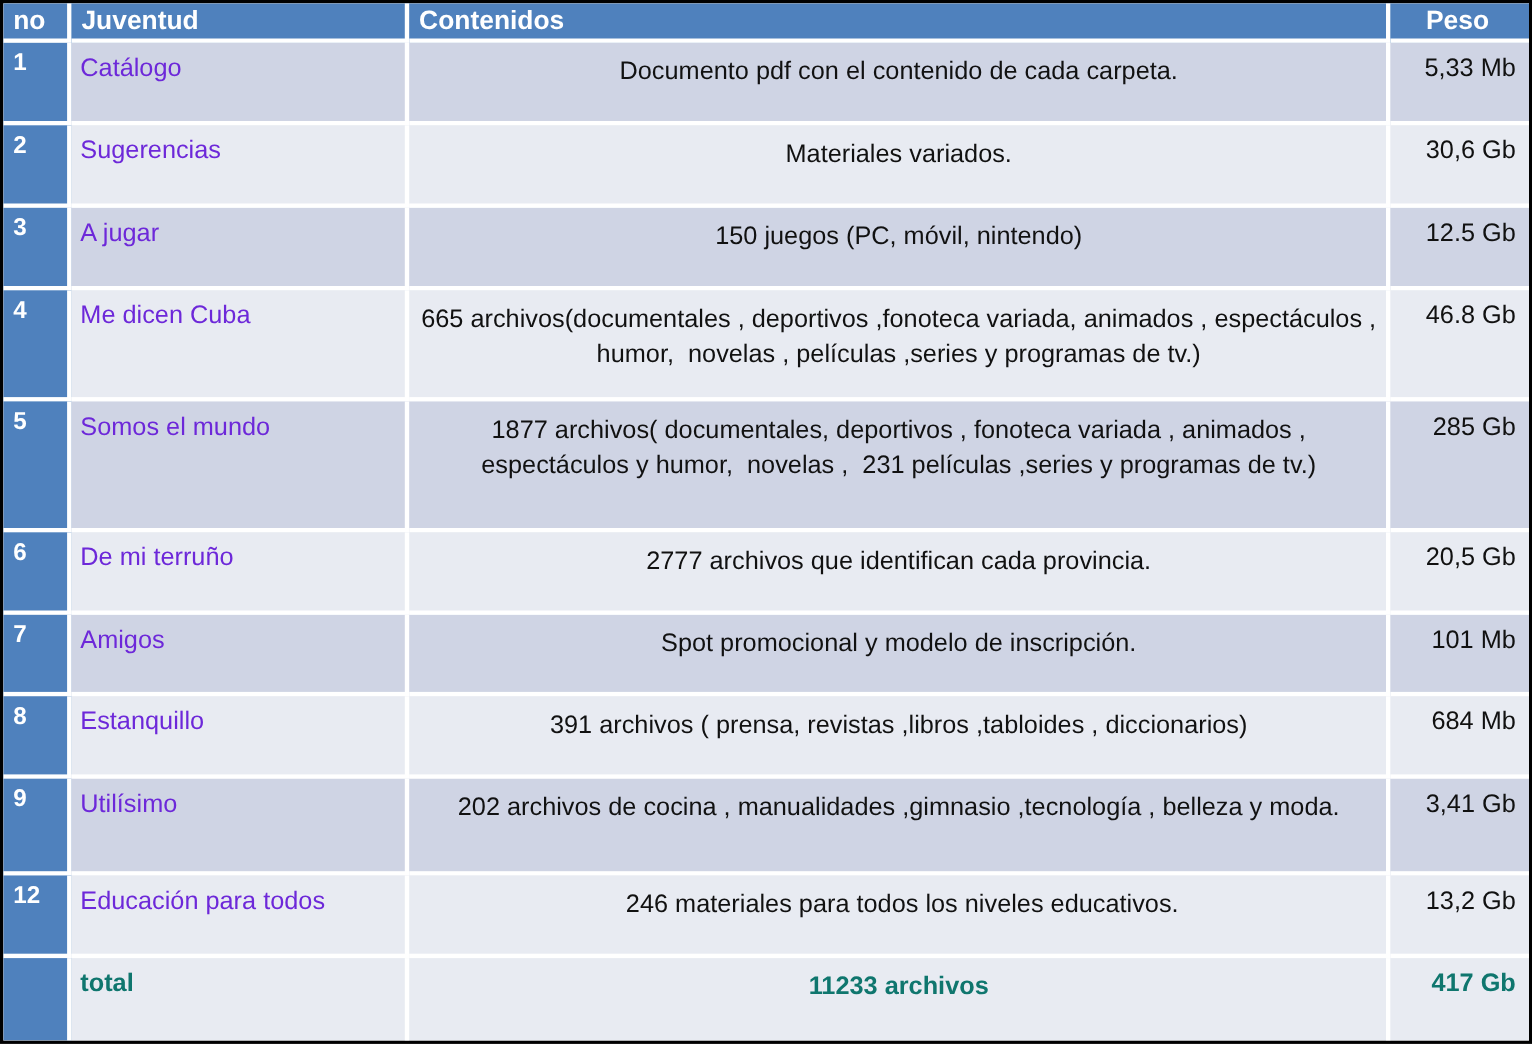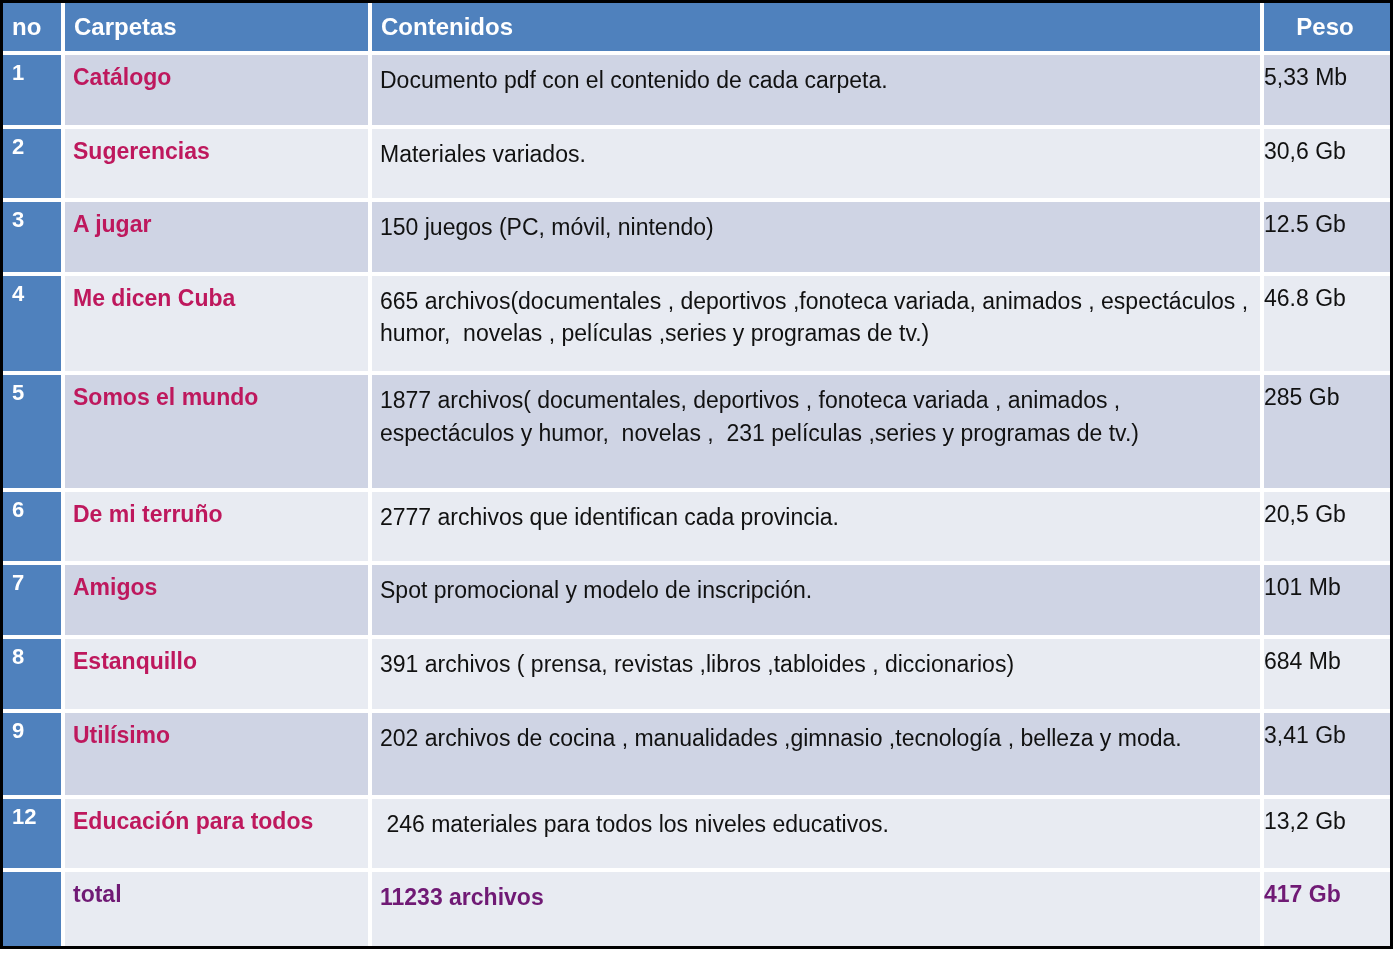--- a/index.html
+++ b/index.html
@@ -26,21 +26,21 @@
     color: #111111;
   }
   th, td {
     border-right: 4px solid #ffffff;
     border-bottom: 4px solid #ffffff;
     overflow: hidden;
   }
   th:last-child, td:last-child { border-right: none; }
   tbody tr:last-child td { border-bottom: none; }
 
-  thead tr { height: 52px; }
+  thead tr { height: 36px; }
   tbody tr { height: 58px; }
   tbody tr:nth-child(4)  { height: 68px; }
   tbody tr:nth-child(5)  { height: 92px; }
   tbody tr:nth-child(9)  { height: 68px; }
   tbody tr:nth-child(13) { height: 68px; }
   tbody tr:nth-child(14) { height: 50px; }
 
   thead th {
     background: #4f81bd;
     color: #ffffff;
@@ -57,56 +57,57 @@
 
   td.no-cell {
     background: #4f81bd;
     color: #ffffff;
     font-weight: bold;
     font-size: 22px;
     vertical-align: top;
     padding: 5px 0 0 9px;
   }
   td.carpeta-cell {
-    font-weight: bold;
-    color: #be185d;
+    font-weight: normal;
+    color: #6d28d9;
     vertical-align: top;
     padding: 9px 4px 0 8px;
   }
   td.contenido-cell {
     vertical-align: top;
     padding: 9px 6px 0 8px;
     line-height: 1.42;
     white-space: pre-wrap;
+    text-align: center;
   }
   td.peso-cell {
     vertical-align: top;
-    text-align: left;
+    text-align: right;
     padding: 9px 12px 0 0;
   }
   tr.band-a td { background: #cfd4e4; }
   tr.band-b td { background: #e8ebf2; }
   tr.band-a td.no-cell, tr.band-b td.no-cell { background: #4f81bd; }
-  tr.total-row td { font-weight: bold; color: #701a75; }
+  tr.total-row td { font-weight: bold; color: #0f766e; }
 </style>
 </head>
 <body>
 
 <div class="frame">
   <table class="contents-table">
     <colgroup>
       <col style="width:62px">
       <col style="width:307px">
       <col style="width:892px">
       <col>
     </colgroup>
     <thead>
       <tr>
         <th class="no-col">no</th>
-        <th class="carpetas-col">Carpetas</th>
+        <th class="carpetas-col">Juventud</th>
         <th class="contenidos-col">Contenidos</th>
         <th class="peso-col">Peso</th>
       </tr>
     </thead>
     <tbody id="table-body">
         <tr class="band-a">
     <td class="no-cell">1</td>
     <td class="carpeta-cell">Catálogo</td>
     <td class="contenido-cell">Documento pdf con el contenido de cada carpeta.</td>
     <td class="peso-cell">5,33 Mb</td>

